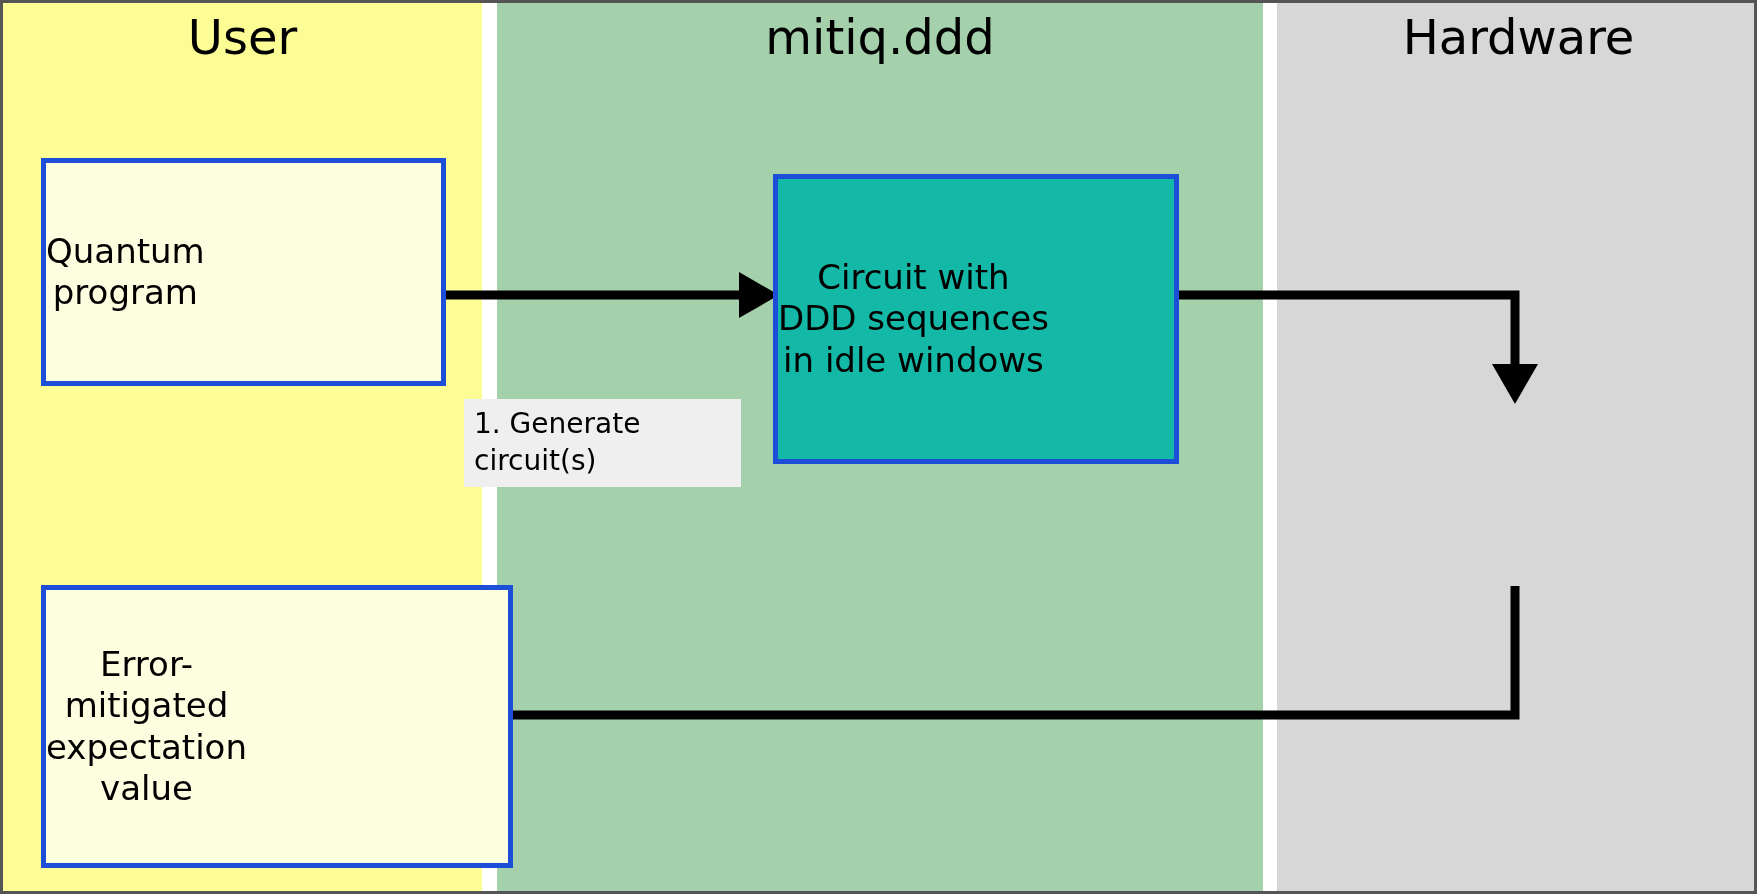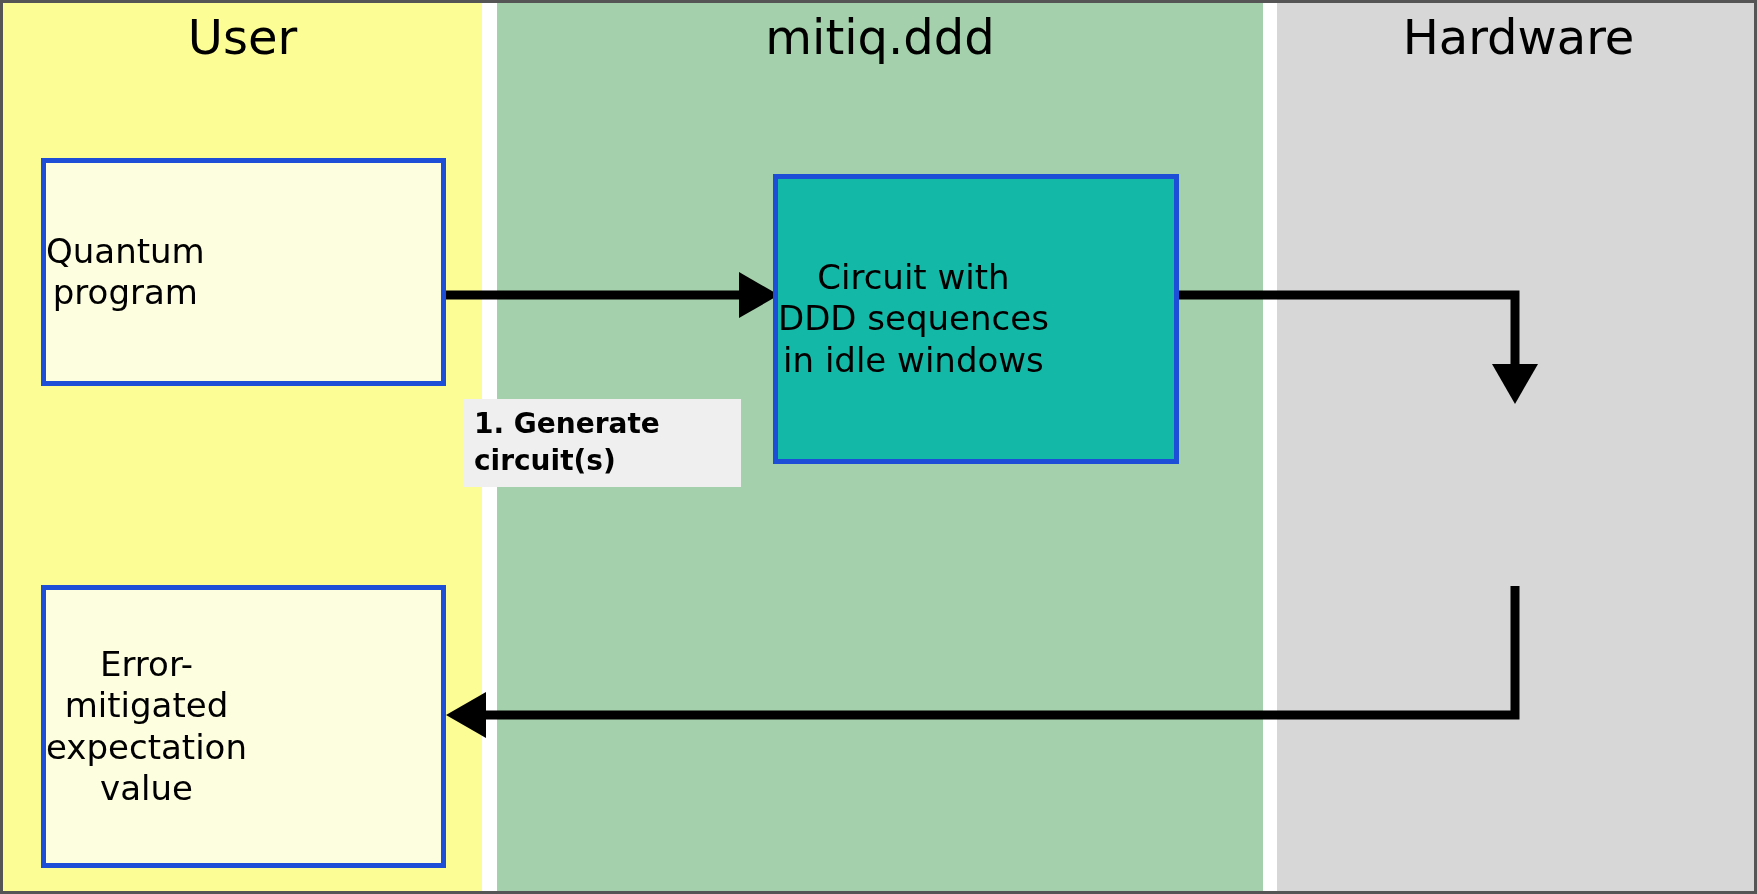--- a/index.html
+++ b/index.html
@@ -49,21 +49,21 @@
     font-size: 34px;
     line-height: 1.22;
     color: #000000;
     white-space: pre-line;
   }
   .node-quantum-program {
     left: 38px; top: 155px; width: 405px; height: 228px;
     background: #fdfde0;
   }
   .node-error-mitigated {
-    left: 38px; top: 582px; width: 405px; height: 283px;
+    left: 38px; top: 582px; width: 472px; height: 283px;
     background: #fdfde0;
   }
   .node-circuit-ddd {
     left: 770px; top: 171px; width: 406px; height: 290px;
     background: #14b8a6;
   }
   .node-execute-backend {
     left: 1310px; top: 400px; width: 408px; height: 183px;
     background: #ffffff;
   }
@@ -71,21 +71,21 @@
   .edge-label {
     position: absolute;
     background: #efefef;
     color: #000000;
     font-size: 28px;
     line-height: 1.33;
     padding: 6px 10px 8px 10px;
     box-sizing: border-box;
     white-space: pre-line;
   }
-  .edge-label-generate { left: 461px; top: 396px; width: 277px; font-weight: bold; }
+  .edge-label-generate { left: 461px; top: 396px; width: 277px; }
   .edge-label-inference { left: 468px; top: 807px; width: 472px; }
 
   .arrow-layer {
     position: absolute;
     left: 0; top: 0;
     width: 1757px; height: 894px;
     pointer-events: none;
   }
 </style>
 </head>

